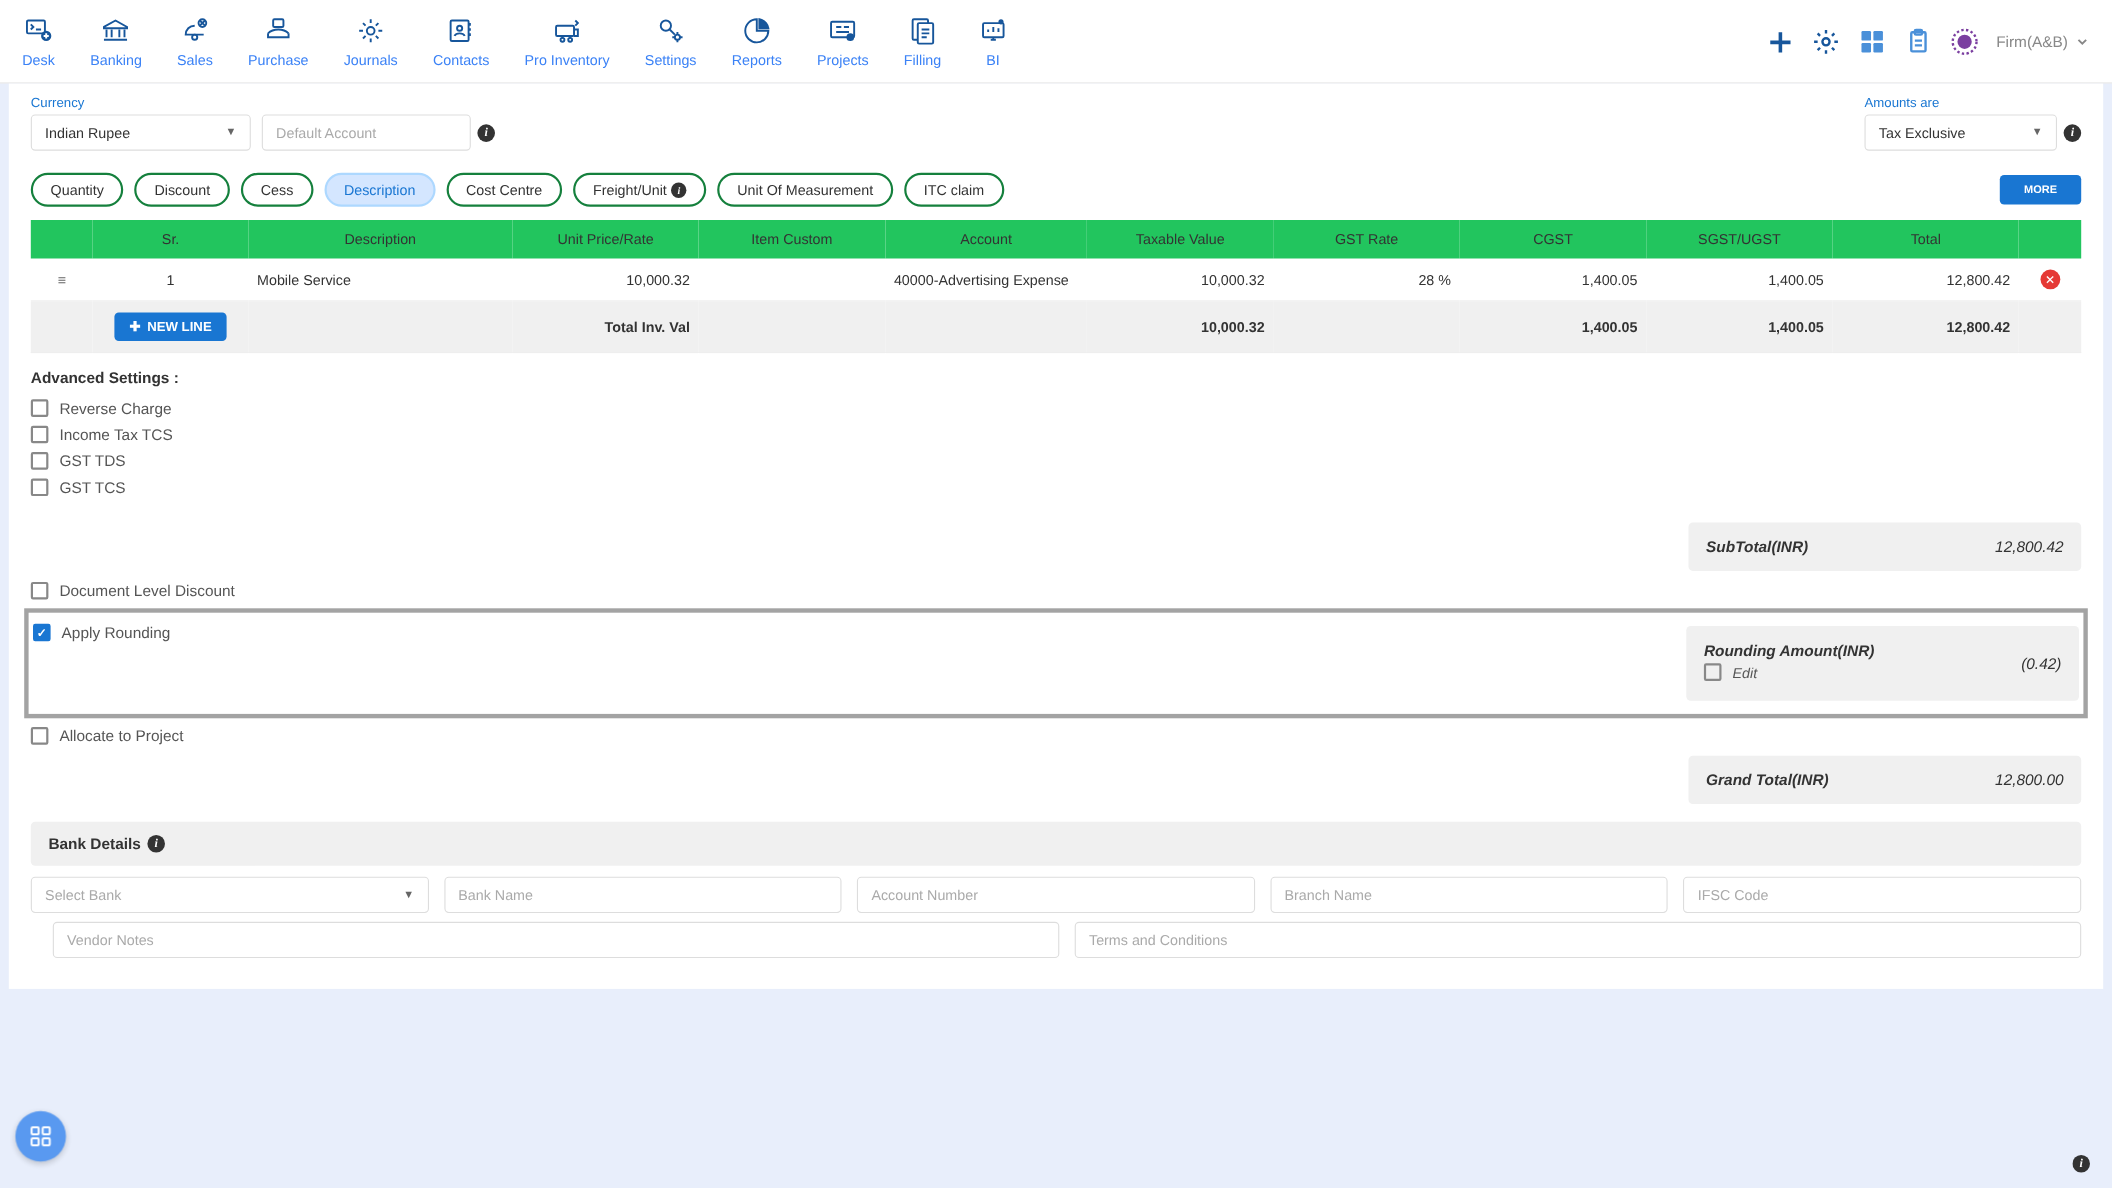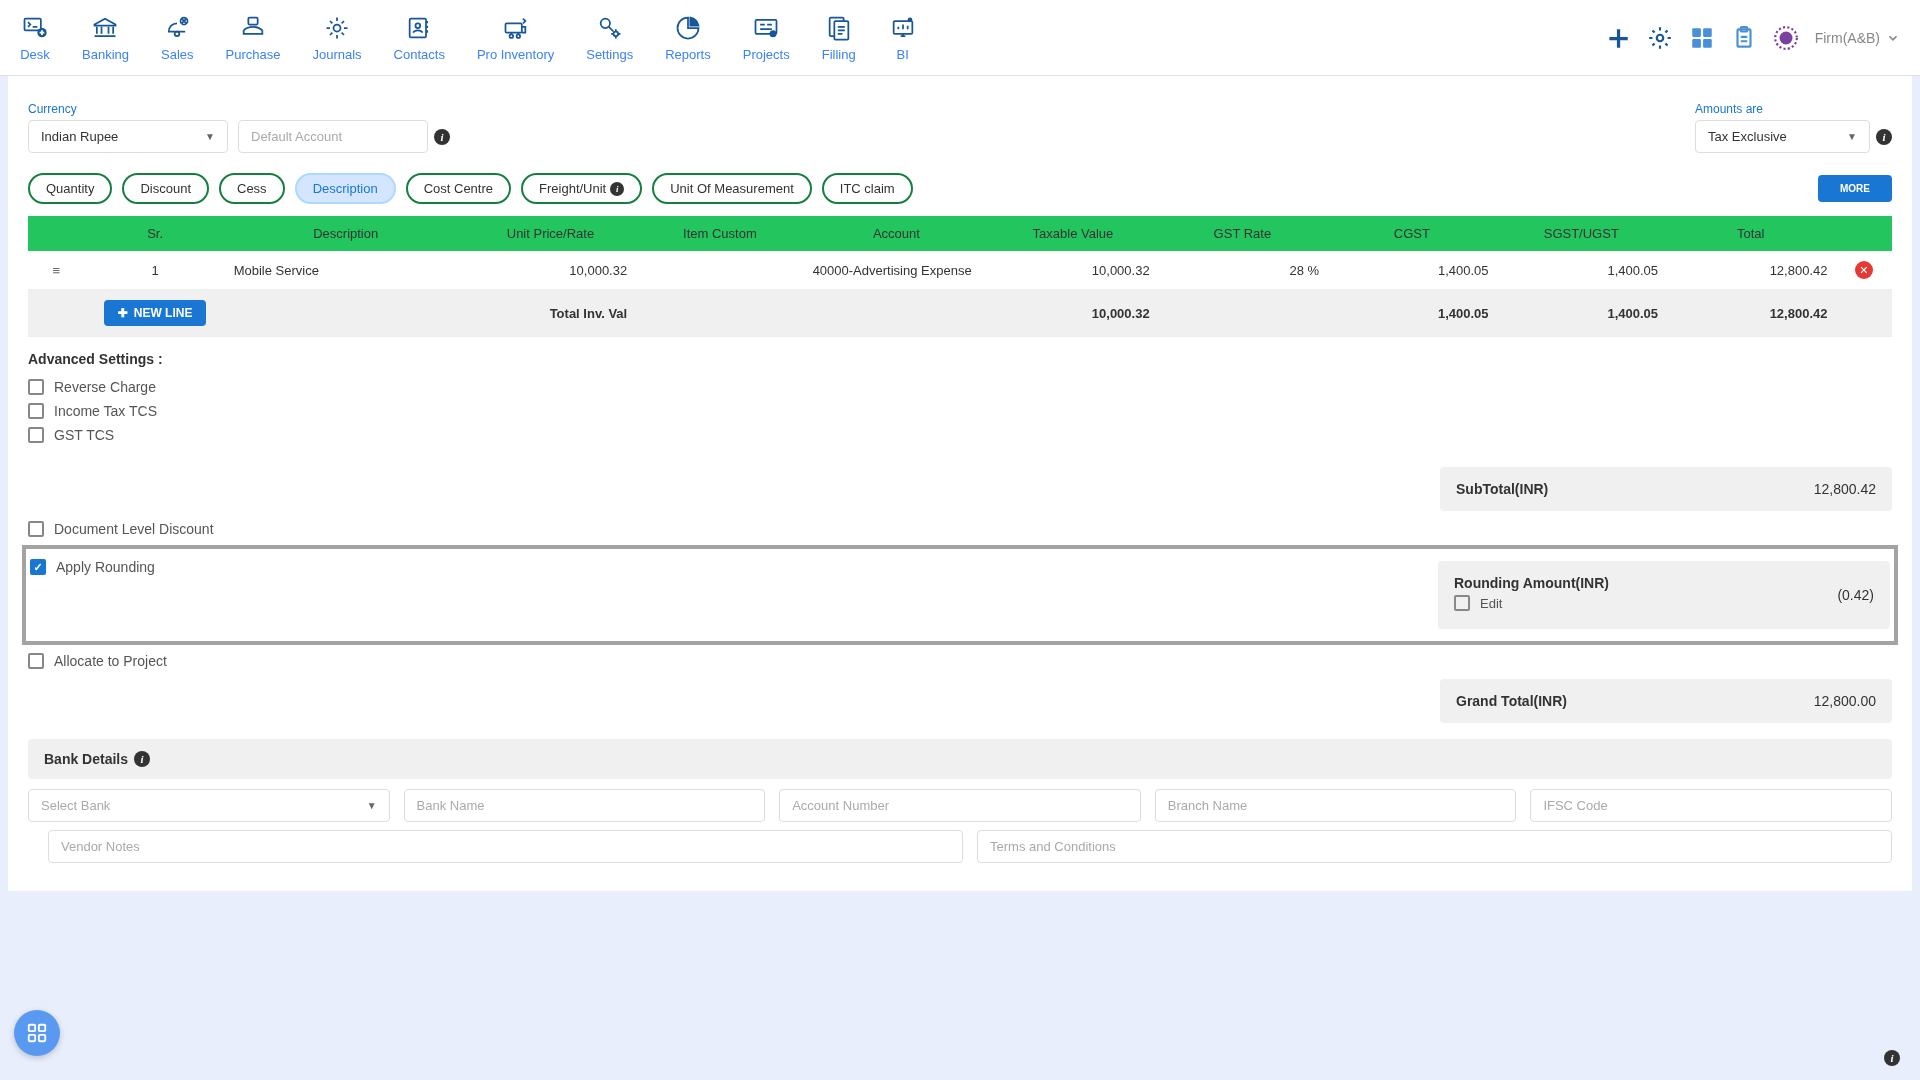--- a/index.html
+++ b/index.html
@@ -9,21 +9,21 @@
 .nav-item { display: flex; flex-direction: column; align-items: center; gap: 4px; cursor: pointer; }
 .nav-icon { width: 30px; height: 30px; display: flex; align-items: center; justify-content: center; }
 .nav-icon svg { width: 28px; height: 28px; }
 .nav-label { font-size: 13px; color: #3b82f6; }
 .topnav-right { display: flex; align-items: center; gap: 16px; }
 .top-icon { width: 26px; height: 26px; display: flex; align-items: center; justify-content: center; cursor: pointer; }
 .firm-label { color: #888; font-size: 14px; cursor: pointer; display: flex; align-items: center; gap: 6px; }
 .content { background: #e8eefb; padding: 0 8px 20px 8px; min-height: calc(100vh - 76px); }
 .inner { background: #fff; padding: 0 20px 20px 20px; }
 .meta-row { display: flex; justify-content: space-between; padding: 10px 0 8px 0; }
-.field { display: flex; flex-direction: column; gap: 4px; margin-top: 16px; }
+.field { display: flex; flex-direction: column; gap: 4px; }
 .field-label { font-size: 12px; color: #1976d2; }
 .select, .input { border: 1px solid #ddd; border-radius: 4px; padding: 8px 12px; font-size: 13px; background: #fff; display: flex; align-items: center; justify-content: space-between; gap: 20px; color: #333; }
 .select .caret { color: #666; font-size: 10px; }
 .input.placeholder { color: #aaa; }
 .info-icon { width: 16px; height: 16px; background: #333; color: #fff; border-radius: 50%; font-size: 11px; font-weight: bold; display: inline-flex; align-items: center; justify-content: center; font-style: italic; font-family: serif; }
 .amounts-right { display: flex; align-items: flex-start; gap: 8px; }
 .chips-row { display: flex; align-items: center; gap: 10px; padding: 12px 0; }
 .chip { border: 2px solid #15803d; border-radius: 18px; padding: 6px 16px; font-size: 13px; color: #333; background: #fff; cursor: pointer; display: flex; align-items: center; gap: 4px; }
 .chip.active { background: #d4e6ff; border-color: #add8ff; color: #1976d2; }
 .more-btn { margin-left: auto; background: #1976d2; color: #fff; border: none; border-radius: 4px; padding: 8px 22px; font-size: 10px; font-weight: bold; cursor: pointer; }
@@ -38,21 +38,21 @@
 .new-line-btn { background: #1976d2; color: #fff; border: none; border-radius: 4px; padding: 6px 14px; font-size: 12px; font-weight: bold; cursor: pointer; display: inline-flex; align-items: center; gap: 6px; }
 .adv-section { padding: 14px 0; }
 .adv-title { font-size: 14px; font-weight: bold; color: #333; margin-bottom: 8px; }
 .check-row { display: flex; align-items: center; gap: 10px; padding: 4px 0; font-size: 14px; color: #555; }
 .checkbox { width: 16px; height: 16px; border: 2px solid #888; border-radius: 2px; display: inline-flex; align-items: center; justify-content: center; cursor: pointer; }
 .checkbox.checked { background: #1976d2; border-color: #1976d2; }
 .checkbox.checked::after { content: '✓'; color: #fff; font-size: 11px; font-weight: bold; }
 .summary-box { background: #f0f0f0; border-radius: 4px; padding: 14px 16px; display: flex; justify-content: space-between; align-items: center; font-size: 14px; color: #333; margin: 6px 0; }
 .summary-box .label { font-weight: bold; }
 .summary-box .value { font-weight: normal; }
-.right-col { margin-left: auto; width: 452px; }
+.right-col { margin-left: auto; width: 357px; font-style: italic; }
 .two-col { display: flex; gap: 20px; align-items: flex-start; }
 .left-col { flex: 1; }
 .highlight-box { border: 4px solid #a3a3a3; padding: 6px 4px; margin: 4px -6px; }
 .highlight-flex { display: flex; align-items: flex-start; gap: 20px; }
 .bank-header { background: #f0f0f0; border-radius: 4px; padding: 12px 16px; font-size: 14px; font-weight: bold; color: #333; display: flex; align-items: center; gap: 6px; margin: 10px 0; }
 .bank-row { display: flex; gap: 14px; margin: 8px 0; }
 .bank-row .input, .bank-row .select { flex: 1; min-width: 0; }
 .notes-row { display: flex; gap: 14px; margin: 8px 0; padding-left: 20px; }
 .notes-row .input { flex: 1; }
 .float-btn { position: fixed; left: 14px; bottom: 24px; width: 46px; height: 46px; background: #5999f0; border-radius: 50%; display: flex; align-items: center; justify-content: center; cursor: pointer; box-shadow: 0 2px 6px rgba(0,0,0,0.2); }
@@ -332,20 +332,24 @@
       <div class="check-row">
           <span class="checkbox"></span>
           <span>Reverse Charge</span>
         </div>
       <div class="check-row">
           <span class="checkbox"></span>
           <span>Income Tax TCS</span>
         </div>
       <div class="check-row">
           <span class="checkbox"></span>
+          <span>GST TDS</span>
+        </div>
+      <div class="check-row">
+          <span class="checkbox"></span>
           <span>GST TCS</span>
         </div>
     </div>
 
     <div class="two-col">
       <div class="left-col"></div>
       <div class="right-col">
         <div class="summary-box">
           <span class="label">SubTotal(INR)</span>
           <span class="value">12,800.42</span>

